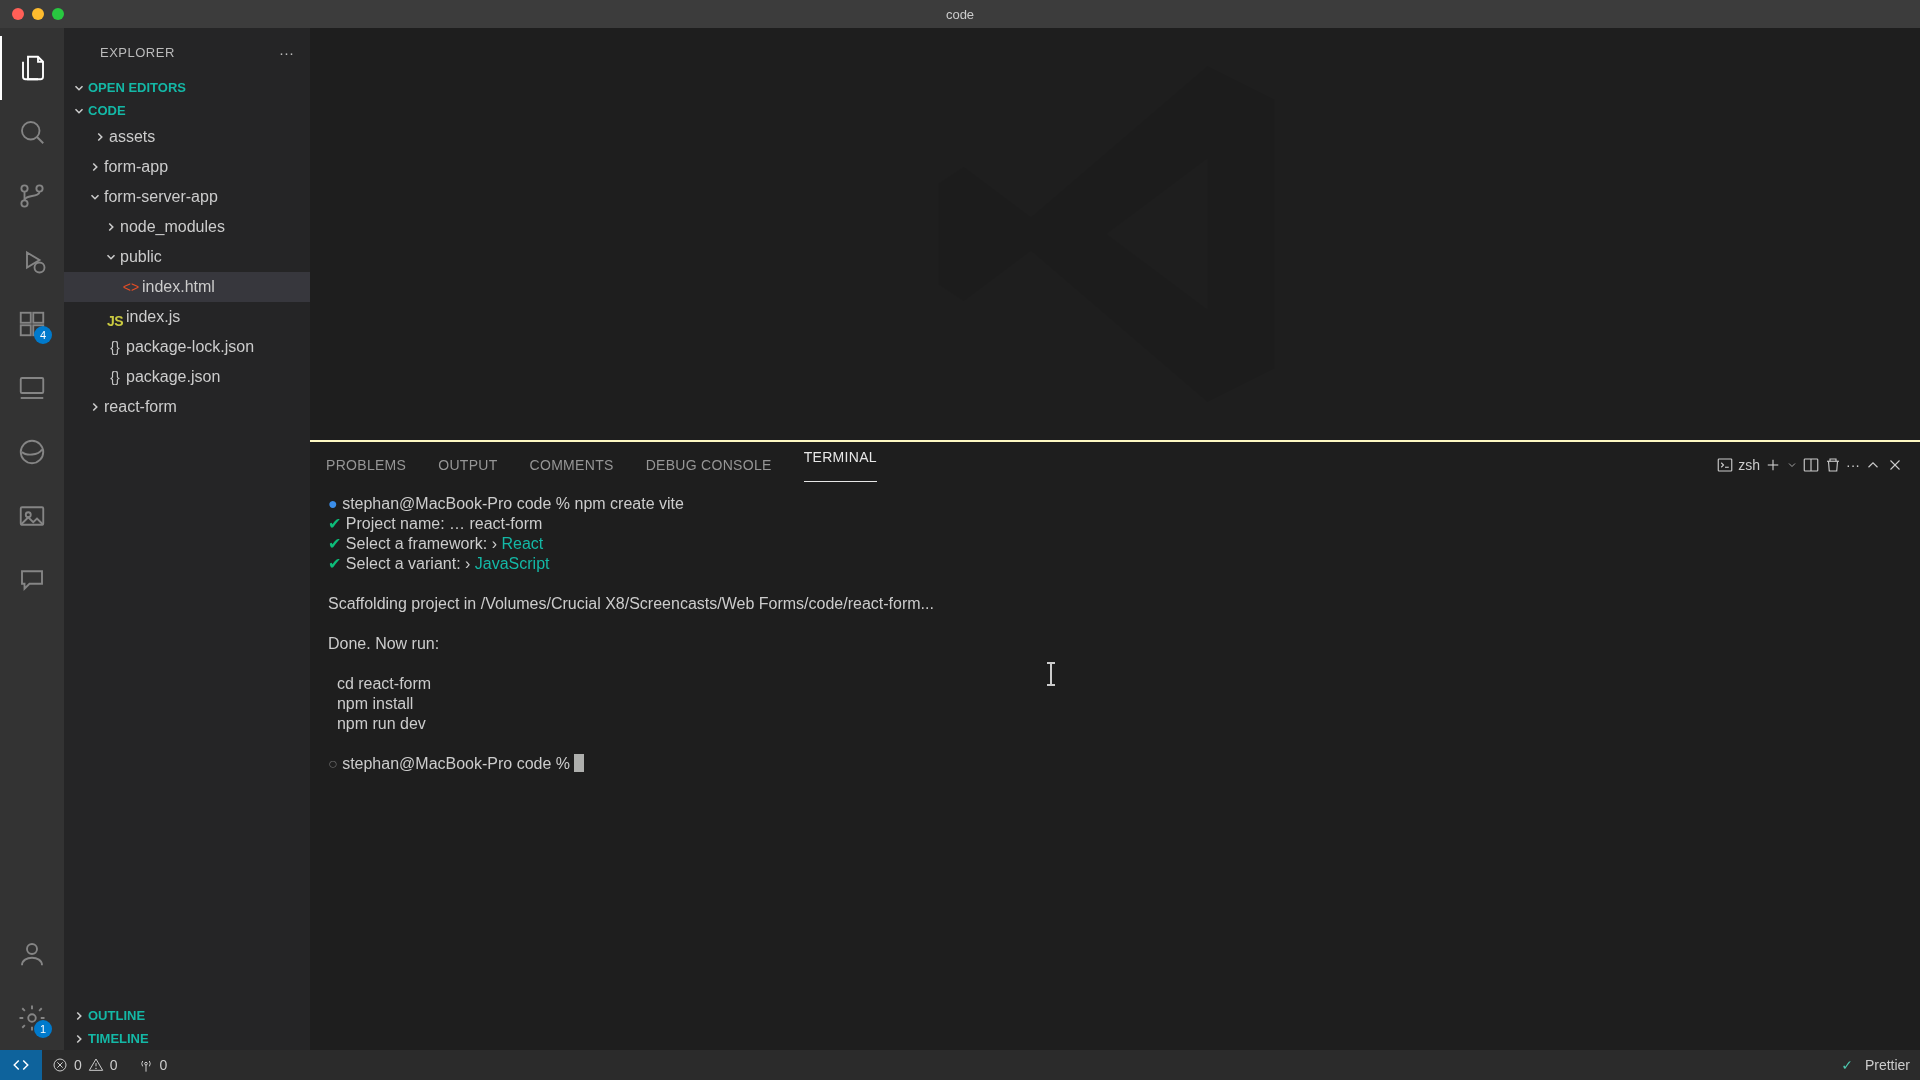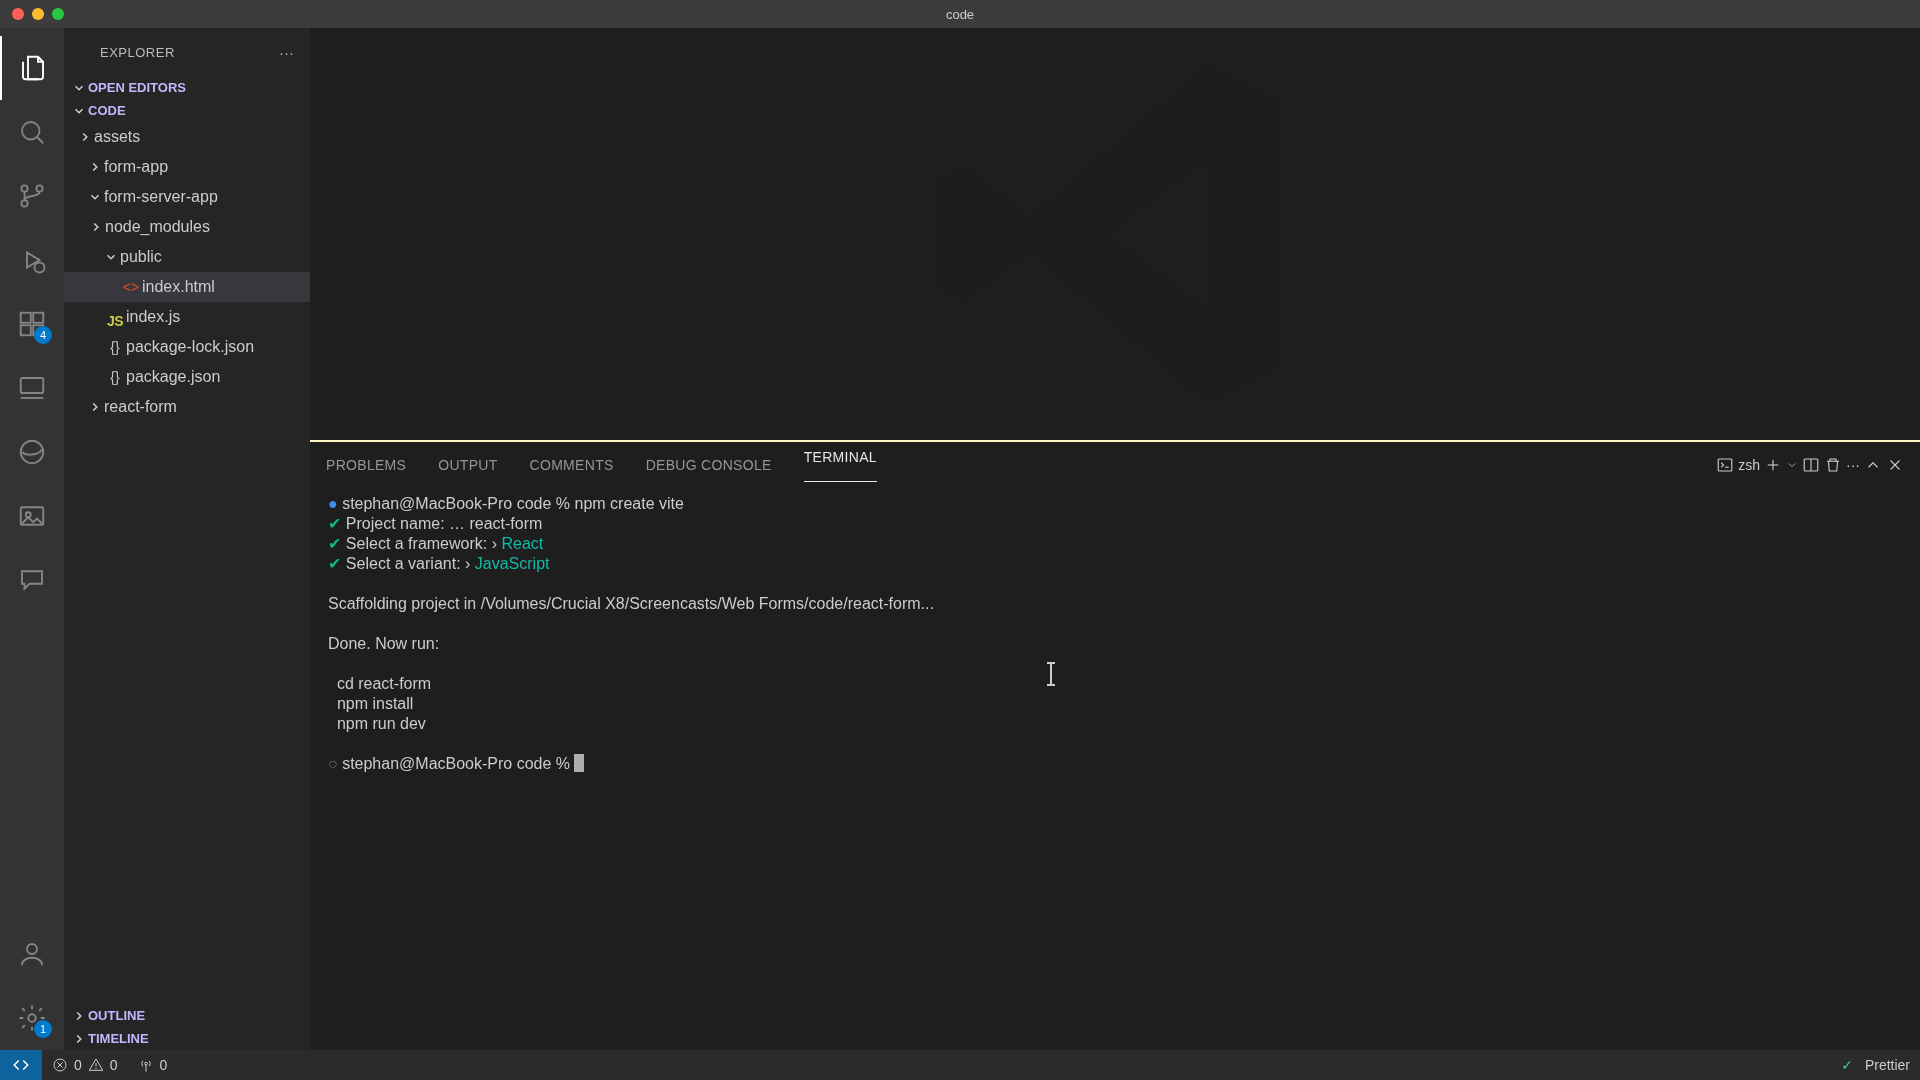--- a/index.html
+++ b/index.html
@@ -21,21 +21,21 @@
 .activity-item svg { width: 30px; height: 30px; stroke: #858585; fill: none; stroke-width: 1.5; }
 .activity-item.active { border-left: 2px solid #fff; }
 .activity-item.active svg { stroke: #fff; }
 .activity-badge { position: absolute; bottom: 12px; right: 12px; background: #007acc; color: #fff; border-radius: 10px; font-size: 11px; min-width: 18px; height: 18px; display: flex; align-items: center; justify-content: center; padding: 0 4px; }
 
 .sidebar { width: 246px; background: #252526; display: flex; flex-direction: column; font-size: 15px; }
 .sidebar-header { height: 48px; display: flex; align-items: center; justify-content: space-between; padding: 0 16px 0 36px; }
 .sidebar-header-title { font-size: 13px; letter-spacing: 0.5px; color: #bbbbbb; }
 .sidebar-header-actions { color: #bbbbbb; cursor: pointer; }
 
-.tree-section-header { display: flex; align-items: center; padding: 4px 8px 4px 6px; font-size: 13px; font-weight: 700; color: #c4b5fd; cursor: pointer; }
+.tree-section-header { display: flex; align-items: center; padding: 4px 8px 4px 6px; font-size: 13px; font-weight: 700; color: #14b8a6; cursor: pointer; }
 .tree-section-header .chev { width: 18px; display: inline-flex; justify-content: center; }
 
 .file-tree { flex: 1; overflow: auto; }
 .tree-row { display: flex; align-items: center; height: 30px; cursor: pointer; font-size: 16px; color: #cccccc; white-space: nowrap; }
 .tree-row.selected { background: #37373d; }
 .tree-row .chev { width: 18px; display: inline-flex; justify-content: center; font-size: 14px; color: #cccccc; }
 .tree-row .icon { width: 22px; display: inline-flex; justify-content: center; font-size: 14px; }
 .tree-row .label {}
 
 .icon-braces { color: #c5c5c5; }
@@ -188,21 +188,21 @@
     <div class="tree-section-header">
       <span class="chev">
           <svg class="chev-svg" viewBox="0 0 16 16">
             <polyline points="4,6 8,10 12,6"></polyline>
           </svg>
         </span>
       <span>CODE</span>
     </div>
 
     <div class="file-tree">
-      <div class="tree-row" style="padding-left:12px">
+      <div class="tree-row" style="padding-left:27px">
         <span class="chev">
             <svg class="chev-svg" viewBox="0 0 16 16">
               <polyline points="6,4 10,8 6,12"></polyline>
             </svg>
           </span>
         <span class="label">assets</span>
       </div>
       <div class="tree-row" style="padding-left:22px">
         <span class="chev">
             <svg class="chev-svg" viewBox="0 0 16 16">
@@ -212,21 +212,21 @@
         <span class="label">form-app</span>
       </div>
       <div class="tree-row" style="padding-left:22px">
         <span class="chev">
             <svg class="chev-svg" viewBox="0 0 16 16">
               <polyline points="4,6 8,10 12,6"></polyline>
             </svg>
           </span>
         <span class="label">form-server-app</span>
       </div>
-      <div class="tree-row" style="padding-left:23px">
+      <div class="tree-row" style="padding-left:38px">
         <span class="chev">
             <svg class="chev-svg" viewBox="0 0 16 16">
               <polyline points="6,4 10,8 6,12"></polyline>
             </svg>
           </span>
         <span class="label">node_modules</span>
       </div>
       <div class="tree-row" style="padding-left:38px">
         <span class="chev">
             <svg class="chev-svg" viewBox="0 0 16 16">

